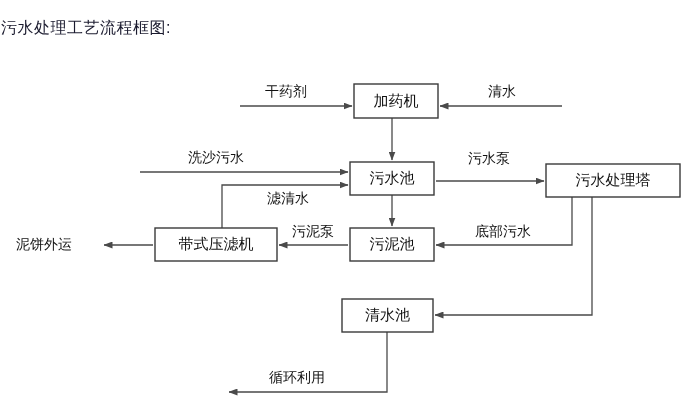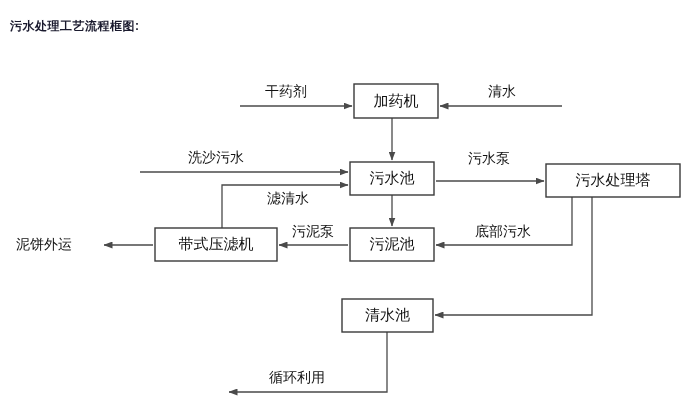--- a/index.html
+++ b/index.html
@@ -10,24 +10,24 @@
   #page {
     position: relative;
     width: 700px;
     height: 420px;
     background: #ffffff;
     overflow: hidden;
     font-family: "Liberation Sans", "DejaVu Sans", sans-serif;
   }
   #diagram-title {
     position: absolute;
-    left: 10px;
+    left: 1px;
     top: 18px;
-    font-size: 12px;
-    font-weight: bold;
+    font-size: 16px;
+    font-weight: normal;
     color: #1a1a2e;
     letter-spacing: 0.5px;
     white-space: nowrap;
   }
   #flow-svg {
     position: absolute;
     left: 0;
     top: 0;
     width: 700px;
     height: 420px;

